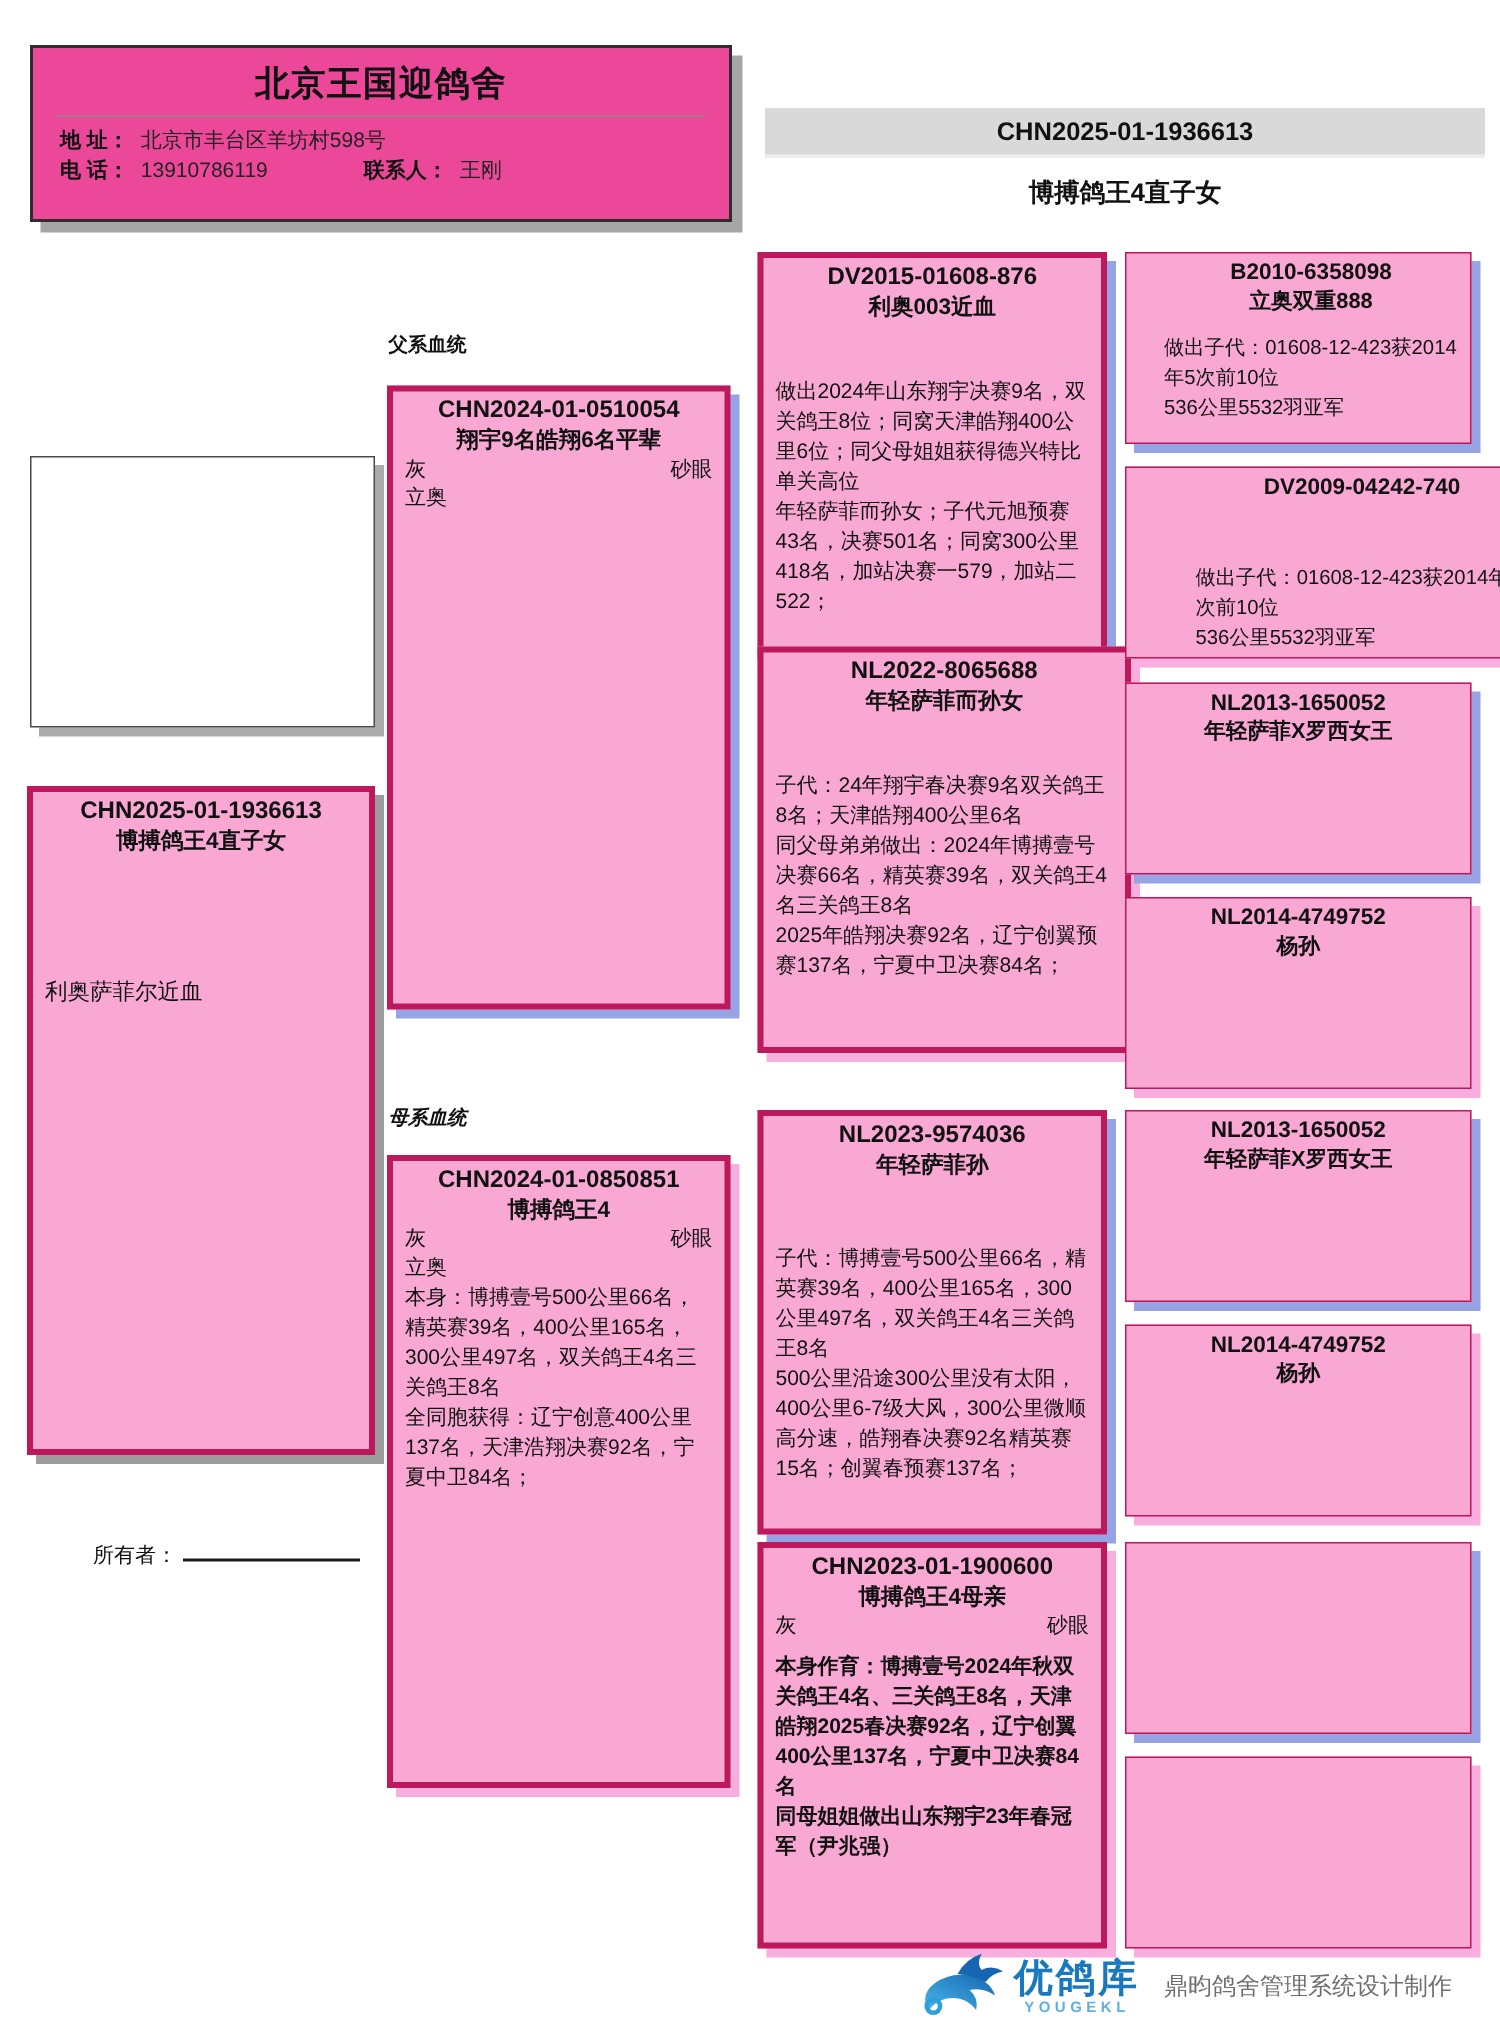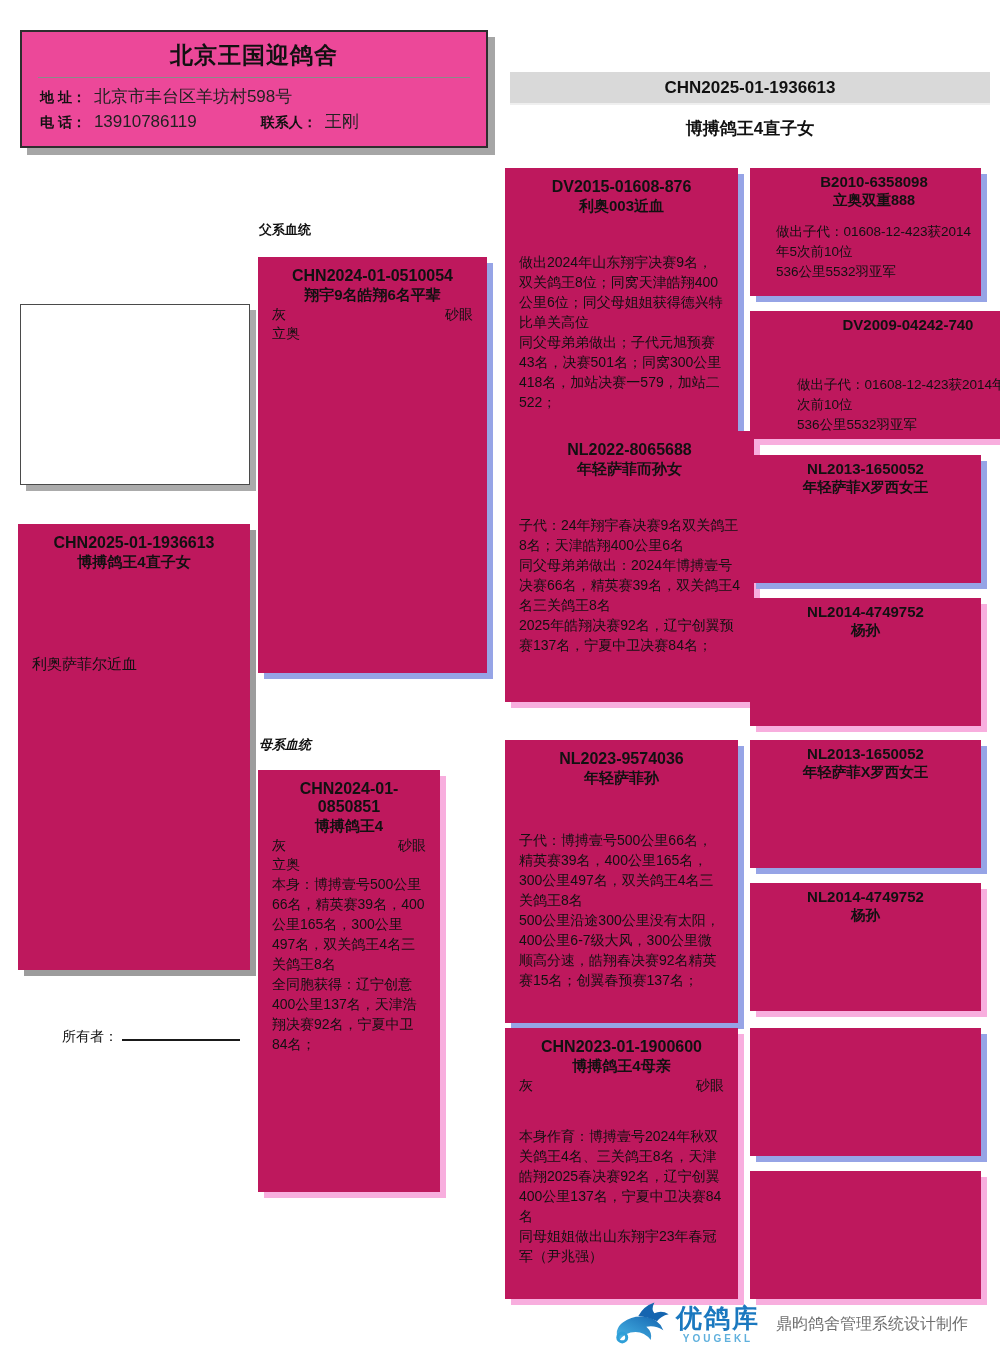--- a/index.html
+++ b/index.html
@@ -9,32 +9,32 @@
   }
   .abs { position:absolute; box-sizing:border-box; }
 
   
   .loft-card { left:20px; top:30px; width:468px; height:118px; background:#ec4899;
     border:2px solid #2e2e2e; box-shadow:7px 7px 0 #a6a6a6; padding:6px 14px; }
   .loft-title { text-align:center; font-size:23px; font-weight:bold; letter-spacing:1px; margin-top:2px; }
   .loft-divider { border:none; border-top:1px solid #8a8a8a; margin:6px 2px 7px 2px; }
   .loft-row { font-size:13px; margin:2px 4px; display:flex; align-items:baseline; }
   .loft-label { font-weight:bold; font-size:14px; margin-right:8px; white-space:nowrap; }
-  .loft-val { font-size:17px; color:#222; }
+  .loft-val { font-size:14px; color:#222; }
   .loft-gap { width:64px; }
 
   
   .ring-bar { left:510px; top:72px; width:480px; height:33px; background:#d9d9d9;
     border-bottom:2px solid #efefef; display:flex; align-items:center; justify-content:center; }
   .ring-bar-text { font-size:17px; font-weight:bold; }
   .bird-title { left:510px; top:117px; width:480px; text-align:center; font-size:17px; font-weight:bold; }
 
   
-  .pbox { position:absolute; box-sizing:border-box; background:#be185d;
-    border:6px solid #be185d; padding:3px 6px; overflow:hidden; }
+  .pbox { position:absolute; box-sizing:border-box; background:#f9a8d4;
+    border:4px solid #be185d; padding:3px 6px; overflow:hidden; }
   .shadow-gray { box-shadow:6px 6px 0 #9c9c9c; }
   .sire { box-shadow:6px 6px 0 #96a4e6; }
   .dam  { box-shadow:6px 6px 0 #f8aede; }
   .ring { font-weight:bold; font-size:16px; text-align:center; margin-top:1px; }
   .bname { font-weight:bold; font-size:15px; text-align:center; margin-top:1px; }
   .ce { display:flex; justify-content:space-between; font-size:14px; padding:1px 2px; }
   .strain { font-size:14px; padding:0 2px; }
   .body { font-size:14px; line-height:20px; white-space:pre-line; padding:0 2px; }
   .small { border-width:1.5px; }
   .small .ring { font-size:15px; }
@@ -99,37 +99,37 @@
 <div class="pbox sire" style="left:258px; top:257px; width:229px; height:416px;">
   <div class="ring">CHN2024-01-0510054</div>
   <div class="bname">翔宇9名皓翔6名平辈</div>
   <div class="ce">
     <span>灰</span>
     <span>砂眼</span>
   </div>
   <div class="strain">立奥</div>
 </div>
 
-<div class="pbox dam" style="left:258px; top:770px; width:182px; height:422px;">
+<div class="pbox dam" style="left:258px; top:770px; width:229px; height:422px;">
   <div class="ring">CHN2024-01-0850851</div>
   <div class="bname">博搏鸽王4</div>
   <div class="ce">
     <span>灰</span>
     <span>砂眼</span>
   </div>
   <div class="strain">立奥</div>
   <div class="body">本身：博搏壹号500公里66名，精英赛39名，400公里165名，300公里497名，双关鸽王4名三关鸽王8名
 全同胞获得：辽宁创意400公里137名，天津浩翔决赛92名，宁夏中卫84名；</div>
 </div>
 
 <div class="pbox sire" style="left:505px; top:168px; width:233px; height:271px;">
   <div class="ring">DV2015-01608-876</div>
   <div class="bname">利奥003近血</div>
   <div class="body" style="margin-top:36px;">做出2024年山东翔宇决赛9名，双关鸽王8位；同窝天津皓翔400公里6位；同父母姐姐获得德兴特比单关高位
-同父母弟弟做出；子代元旭预赛43名，决赛501名；同窝300公里418名，加站决赛一579，加站二522；</div>
+年轻萨菲而孙女；子代元旭预赛43名，决赛501名；同窝300公里418名，加站决赛一579，加站二522；</div>
 </div>
 
 <div class="pbox dam" style="left:505px; top:431px; width:249px; height:271px;">
   <div class="ring">NL2022-8065688</div>
   <div class="bname">年轻萨菲而孙女</div>
   <div class="body" style="margin-top:36px;">子代：24年翔宇春决赛9名双关鸽王8名；天津皓翔400公里6名
 同父母弟弟做出：2024年博搏壹号决赛66名，精英赛39名，双关鸽王4名三关鸽王8名
 2025年皓翔决赛92名，辽宁创翼预赛137名，宁夏中卫决赛84名；</div>
 </div>
 
@@ -140,21 +140,21 @@
 500公里沿途300公里没有太阳，400公里6-7级大风，300公里微顺高分速，皓翔春决赛92名精英赛15名；创翼春预赛137名；</div>
 </div>
 
 <div class="pbox dam" style="left:505px; top:1028px; width:233px; height:271px;">
   <div class="ring">CHN2023-01-1900600</div>
   <div class="bname">博搏鸽王4母亲</div>
   <div class="ce">
     <span>灰</span>
     <span>砂眼</span>
   </div>
-  <div class="body" style="margin-top:30px;">本身作育：博搏壹号2024年秋双关鸽王4名、三关鸽王8名，天津皓翔2025春决赛92名，辽宁创翼400公里137名，宁夏中卫决赛84名
+  <div class="body" style="margin-top:6px;font-weight:bold;">本身作育：博搏壹号2024年秋双关鸽王4名、三关鸽王8名，天津皓翔2025春决赛92名，辽宁创翼400公里137名，宁夏中卫决赛84名
 同母姐姐做出山东翔宇23年春冠军（尹兆强）</div>
 </div>
 
 <div class="pbox small sire" style="left:750px; top:168px; width:231px; height:128px;padding-left:23px;">
   <div class="ring">B2010-6358098</div>
   <div class="bname">立奥双重888</div>
   <div class="body" style="margin-top:12px;">做出子代：01608-12-423获2014年5次前10位
 536公里5532羽亚军</div>
 </div>
 

